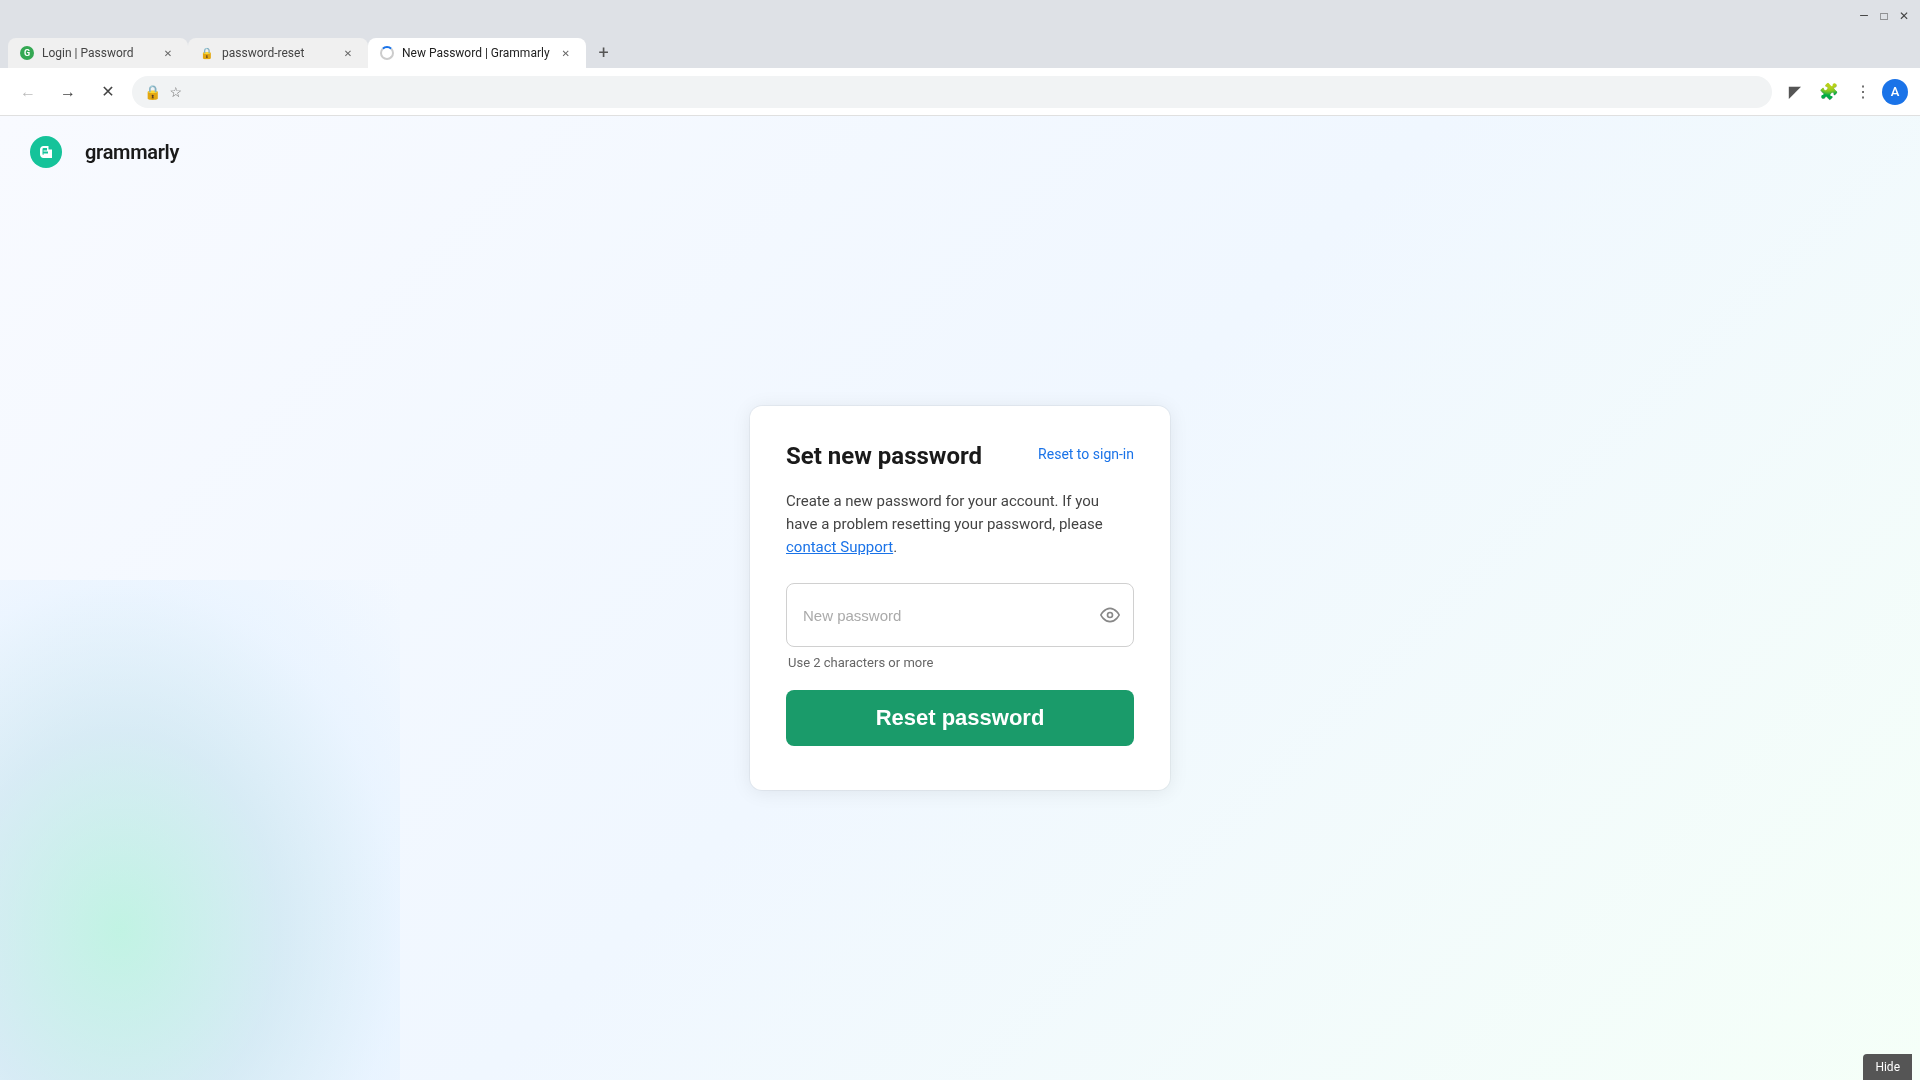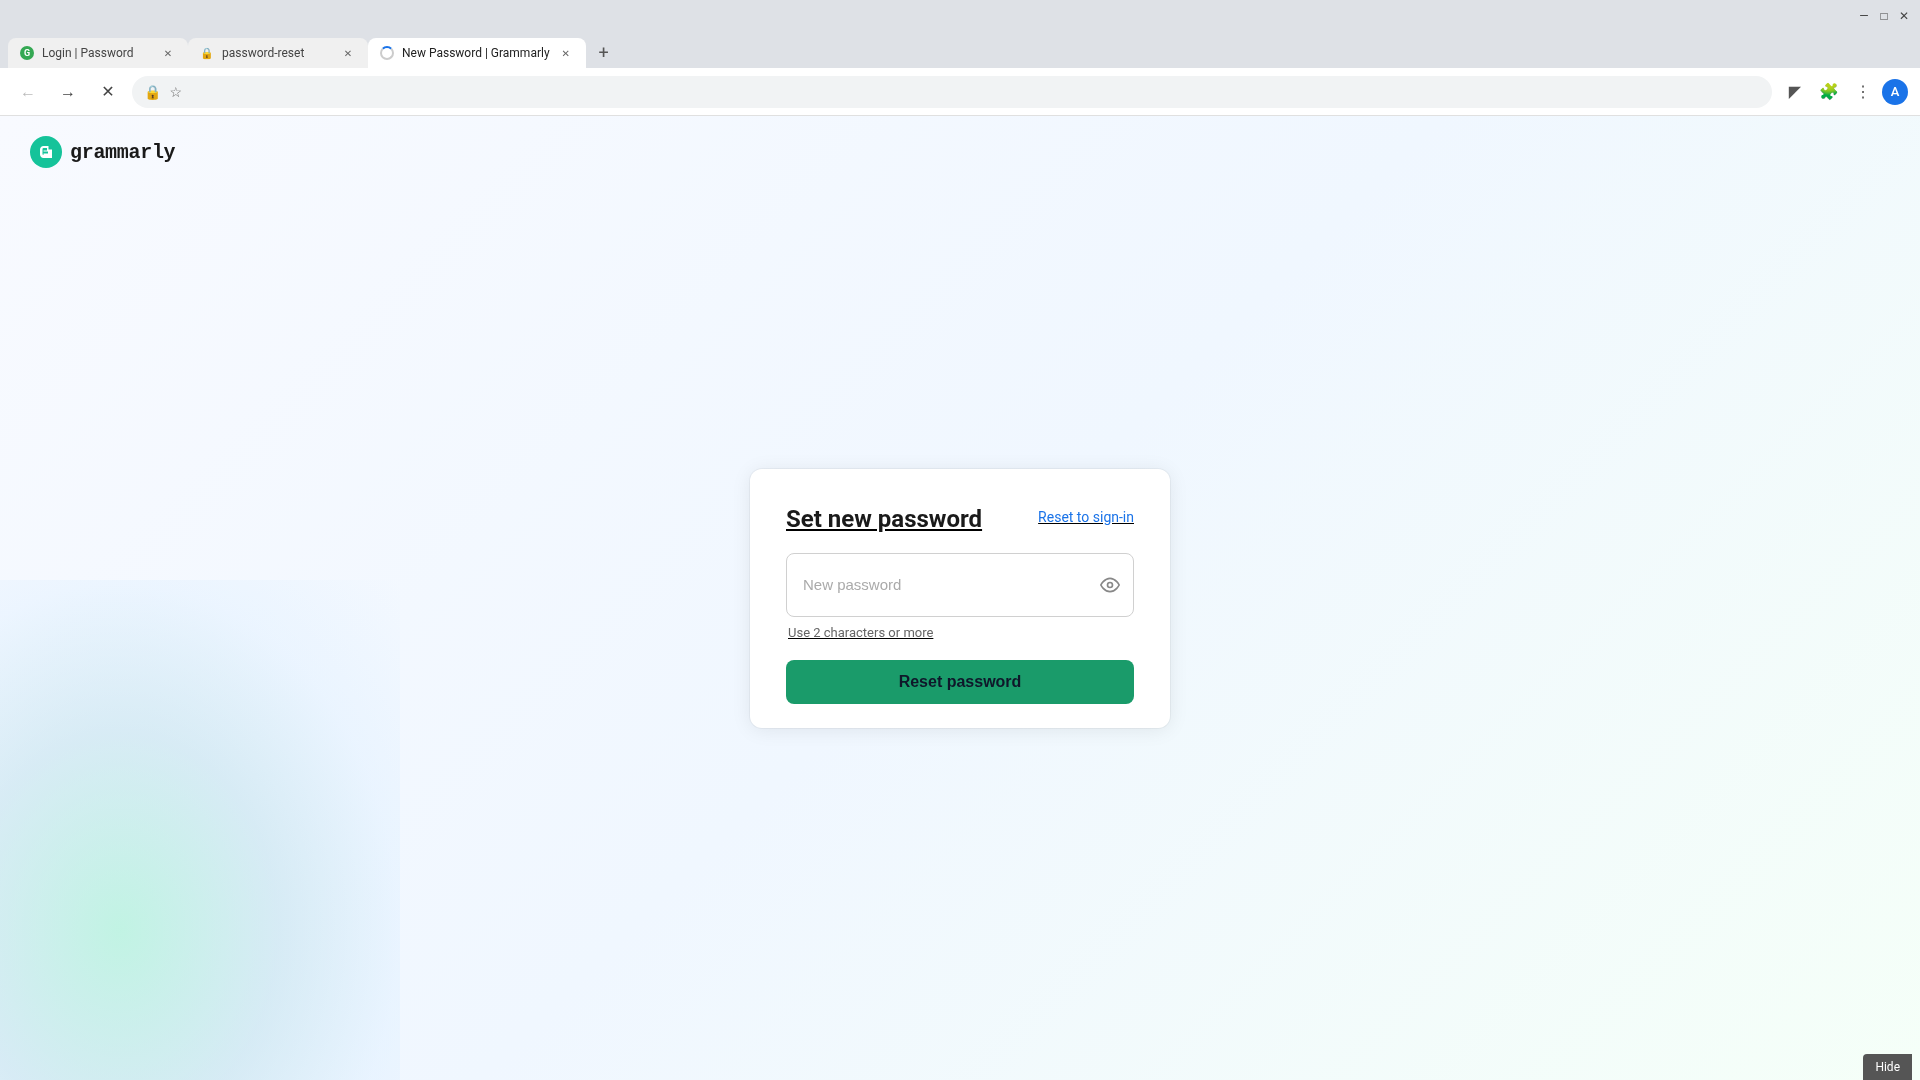--- a/index.html
+++ b/index.html
@@ -246,23 +246,22 @@
       right: 0;
       padding: 20px 30px;
       display: flex;
       align-items: center;
       z-index: 10;
     }
 
     .grammarly-logo {
       display: flex;
       align-items: center;
-      gap: 8px;
-      cursor: pointer;
-      font-family: Liberation Mono, monospace;
+      gap: 23px;
+      cursor: pointer;
     }
 
     .grammarly-logo-icon {
       width: 32px;
       height: 32px;
     }
 
     .grammarly-logo-text {
       font-size: 20px;
       font-weight: 600;
@@ -278,22 +277,21 @@
       align-items: center;
       justify-content: center;
       z-index: 5;
     }
 
     .card {
       width: 420px;
       background: white;
       border-radius: 12px;
       box-shadow: 0 2px 20px rgba(0,0,0,0.08), 0 0 0 1px rgba(0,0,0,0.04);
-      padding: 36px 36px 24px 36px;
-      text-decoration: underline;
+      padding: 36px 36px 44px 36px;
     }
 
     .card-header {
       display: flex;
       align-items: flex-start;
       justify-content: space-between;
       margin-bottom: 20px;
     }
 
     .card-title {
@@ -362,26 +360,26 @@
 
     .password-hint {
       font-size: 13px;
       color: #666;
       margin-bottom: 20px;
       padding-left: 2px;
     }
 
     .reset-btn {
       width: 100%;
-      height: 44px;
+      height: 56px;
       background: #1a9b6a;
-      color: #0f172a;
+      color: #ffffff;
       border: none;
       border-radius: 8px;
-      font-size: 16px;
+      font-size: 22px;
       font-weight: 600;
       cursor: pointer;
       transition: background 0.2s;
     }
 
     
     .feedback-btn {
       position: absolute;
       bottom: 0;
       right: 8px;
@@ -504,20 +502,23 @@
     </div>
 
     <div class="main-container">
       <div class="card">
 
         <div class="card-header">
           <h1 class="card-title">Set new password</h1>
           <a class="back-to-signin">Reset to sign-in</a>
         </div>
 
+        <p class="card-description">
+          <span>Create a new password for your account. If you have a problem resetting your password, please </span><a>contact Support</a><span>.</span>
+        </p>
 
         <div class="password-field-wrapper">
           <input type="password" class="password-input" placeholder="New password" style="">
           <div class="toggle-password">
             <svg width="20" height="20" viewBox="0 0 24 24" fill="none" stroke="currentColor" stroke-width="2">
               <path d="M1 12s4-8 11-8 11 8 11 8-4 8-11 8-11-8-11-8z"></path>
               <circle cx="12" cy="12" r="3"></circle>
             </svg>
           </div>
         </div>

